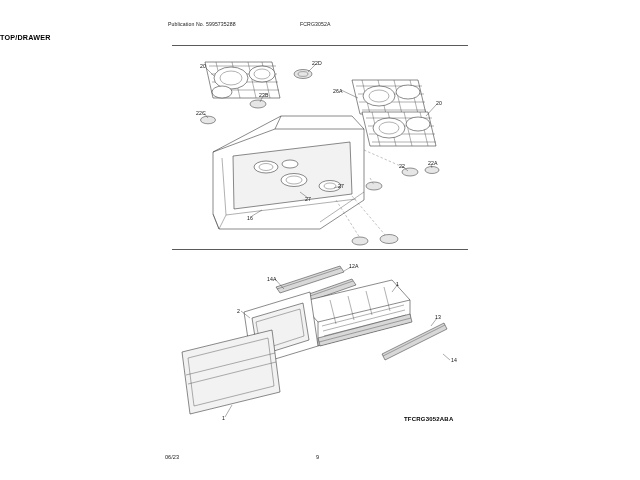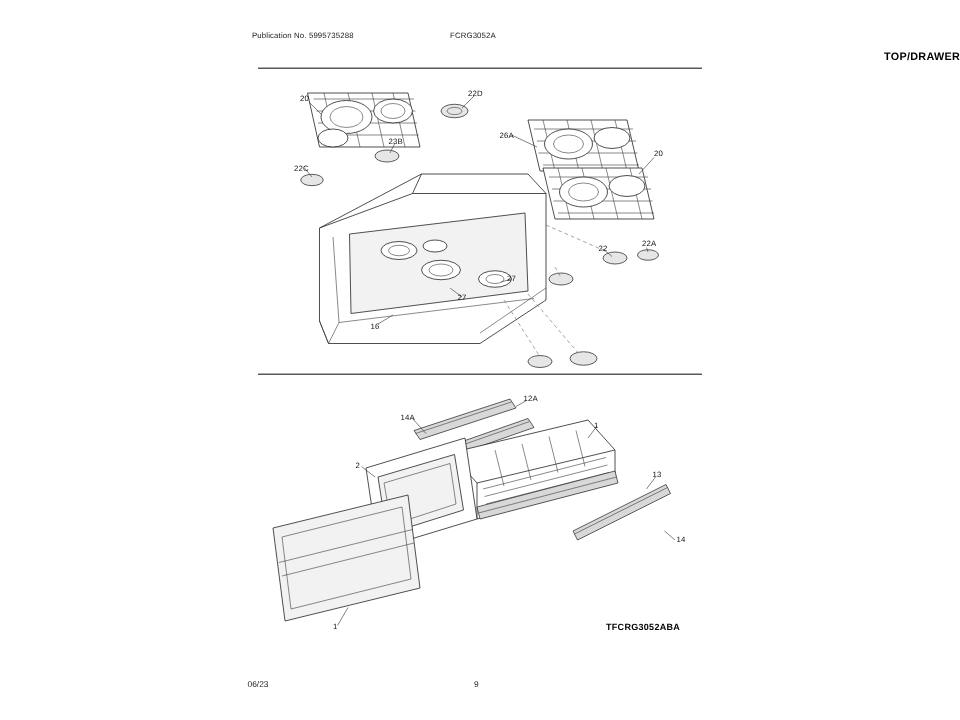--- a/index.html
+++ b/index.html
@@ -34,21 +34,21 @@
     font-size: 5.2px;
     letter-spacing: 0.1px;
     white-space: nowrap;
     color: #1a1a1a;
   }
   .hdr-title {
     position: absolute;
     left: 0;
     top: 33px;
     width: 640px;
-    text-align: right;
+    text-align: left;
     font-size: 7.2px;
     font-weight: bold;
     letter-spacing: 0.2px;
     color: #000;
   }
   .rule {
     position: absolute;
     background: #5a5a5a;
     height: 1px;
   }

